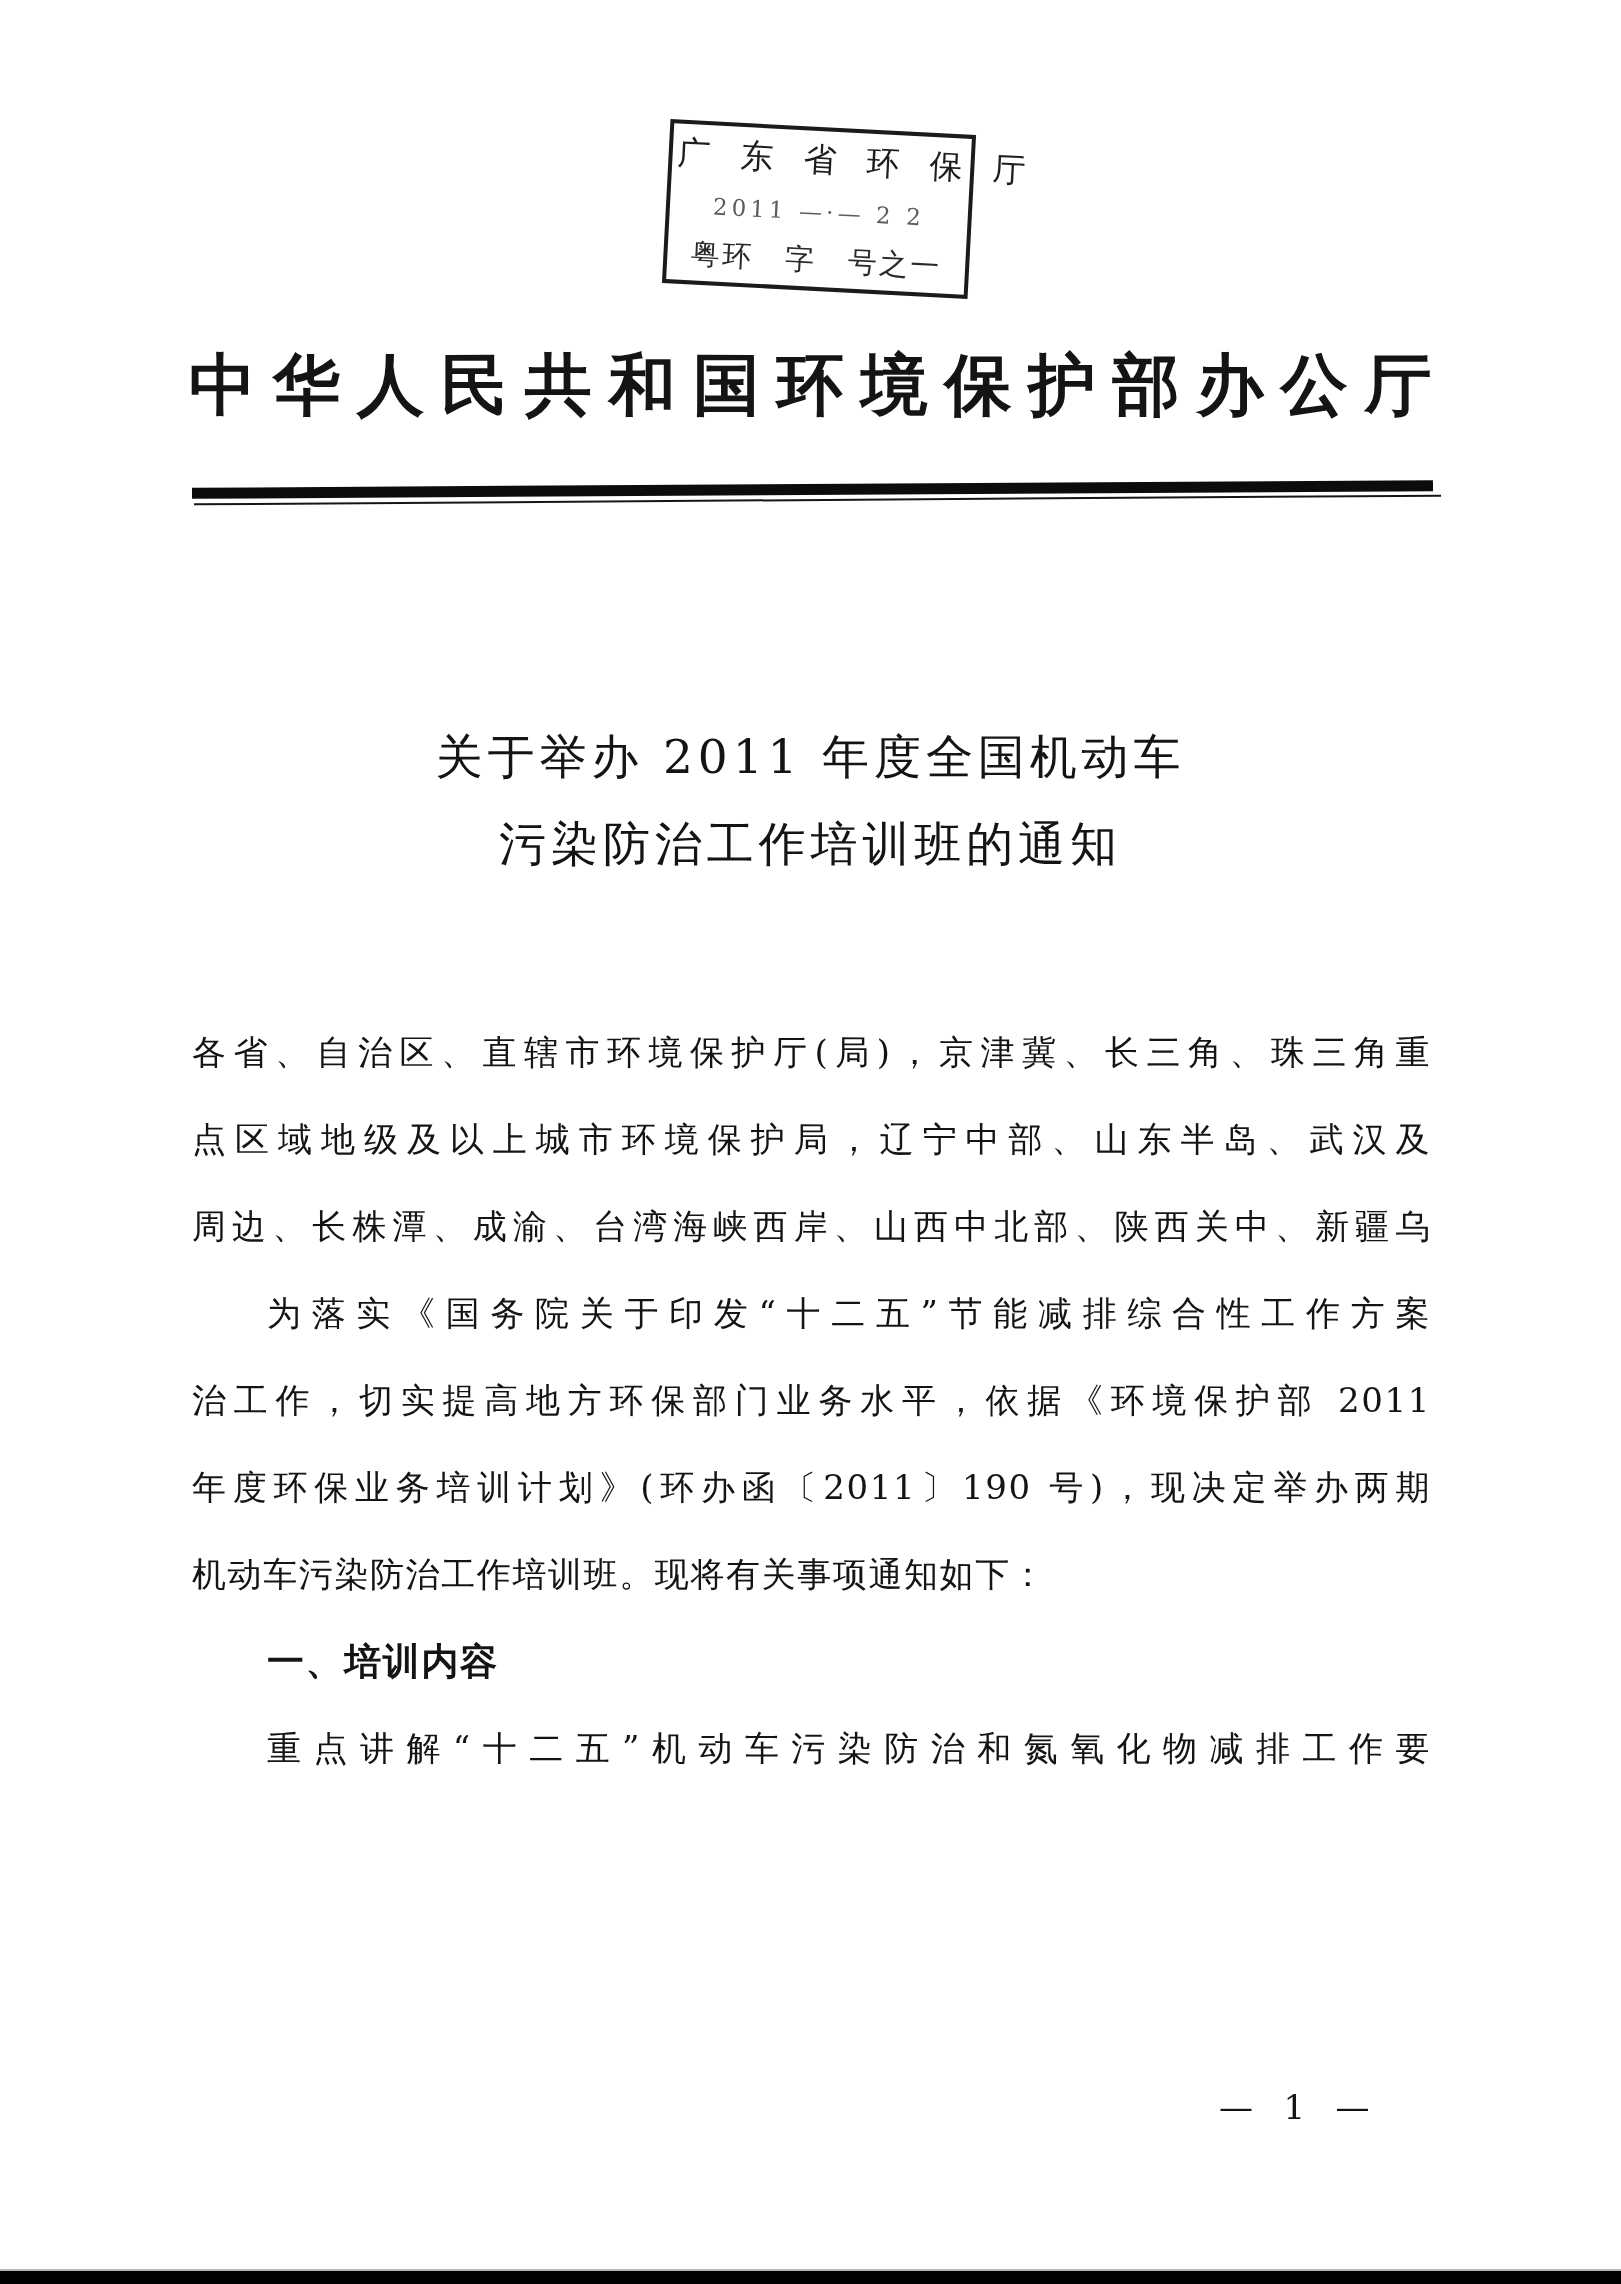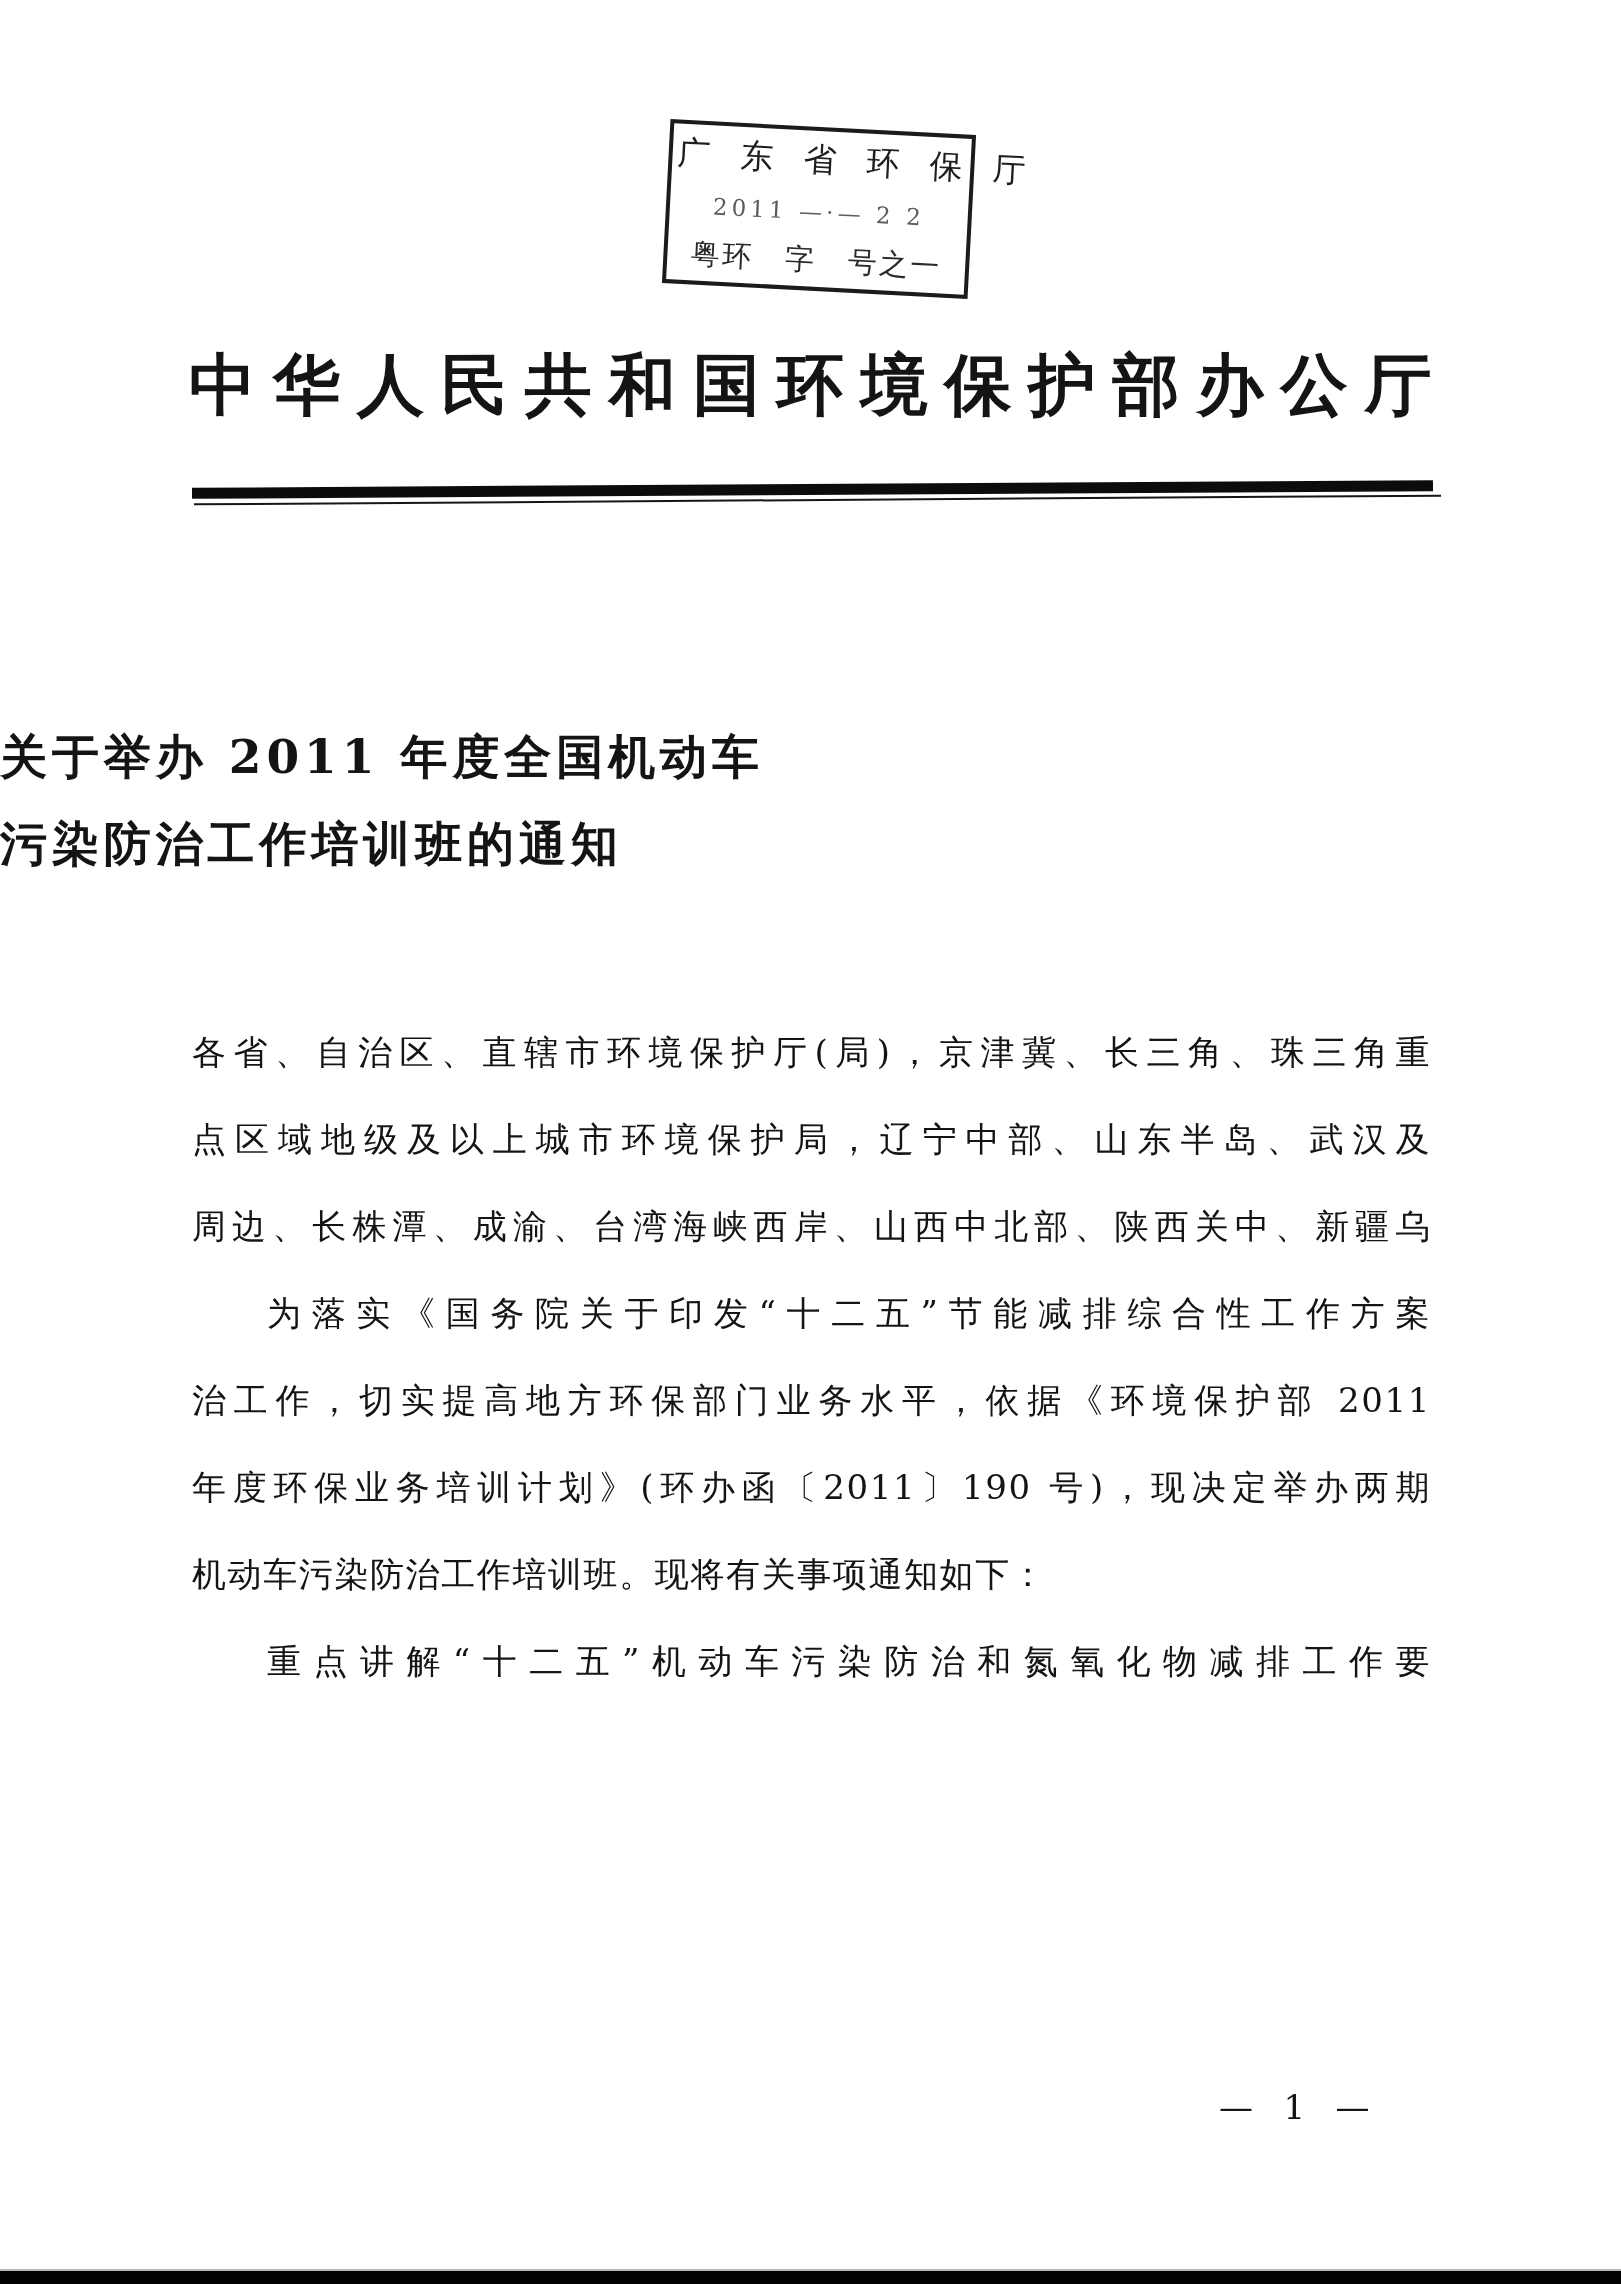--- a/index.html
+++ b/index.html
@@ -28,21 +28,21 @@
     position:absolute; left:189px; top:340px; width:1244px;
     font-size:67px; font-weight:bold; letter-spacing:1.6px;
     text-align:justify; text-align-last:justify; white-space:nowrap;
   }
   .rule-thick { position:absolute; left:192px; top:484px; width:1241px; height:10.6px; background:#0c0c0c; transform:rotate(-0.35deg); }
   .rule-thin  { position:absolute; left:194px; top:499px; width:1247px; height:2.4px;  background:#161616; transform:rotate(-0.4deg); }
 
   .doc-no { position:absolute; left:959px; top:529px; font-size:37px; letter-spacing:1.6px; white-space:nowrap; }
 
   
-  .doc-title-line { position:absolute; left:0; width:1621px; text-align:left; font-size:47px; font-weight:bold; letter-spacing:4.9px; white-space:nowrap; }
+  .doc-title-line { position:absolute; left:0; width:1621px; text-align:center; font-size:47px; font-weight:normal; letter-spacing:4.9px; white-space:nowrap; }
   .doc-title-line.l1 { top:726px; }
   .doc-title-line.l2 { top:813px; }
 
   
   .body-text { position:absolute; left:192px; top:1009px; width:1239px; }
   .bline {
     height:87px; line-height:87px; font-size:34px; letter-spacing:1.6px;
     text-align:justify; text-align-last:justify;
   }
   .bline.left { text-align:left; text-align-last:left; }
@@ -74,20 +74,21 @@
   <div class="doc-title-line l2">污染防治工作培训班的通知</div>
 
   <div class="body-text">
       <div class="bline">各省、自治区、直辖市环境保护厅(局)，京津冀、长三角、珠三角重</div>
       <div class="bline">点区域地级及以上城市环境保护局，辽宁中部、山东半岛、武汉及</div>
       <div class="bline">周边、长株潭、成渝、台湾海峡西岸、山西中北部、陕西关中、新疆乌</div>
       <div class="bline ind">为落实《国务院关于印发“十二五”节能减排综合性工作方案</div>
       <div class="bline">治工作，切实提高地方环保部门业务水平，依据《环境保护部 2011</div>
       <div class="bline">年度环保业务培训计划》(环办函〔2011〕190 号)，现决定举办两期</div>
       <div class="bline left">机动车污染防治工作培训班。现将有关事项通知如下：</div>
+      <div class="bline left ind bold">一、培训内容</div>
       <div class="bline ind">重点讲解“十二五”机动车污染防治和氮氧化物减排工作要</div>
     </div>
 
   <div class="page-no">— 1 —</div>
   <div class="bottom-line"></div>
   <div class="bottom-bar"></div>
 
 </div>
 
 

